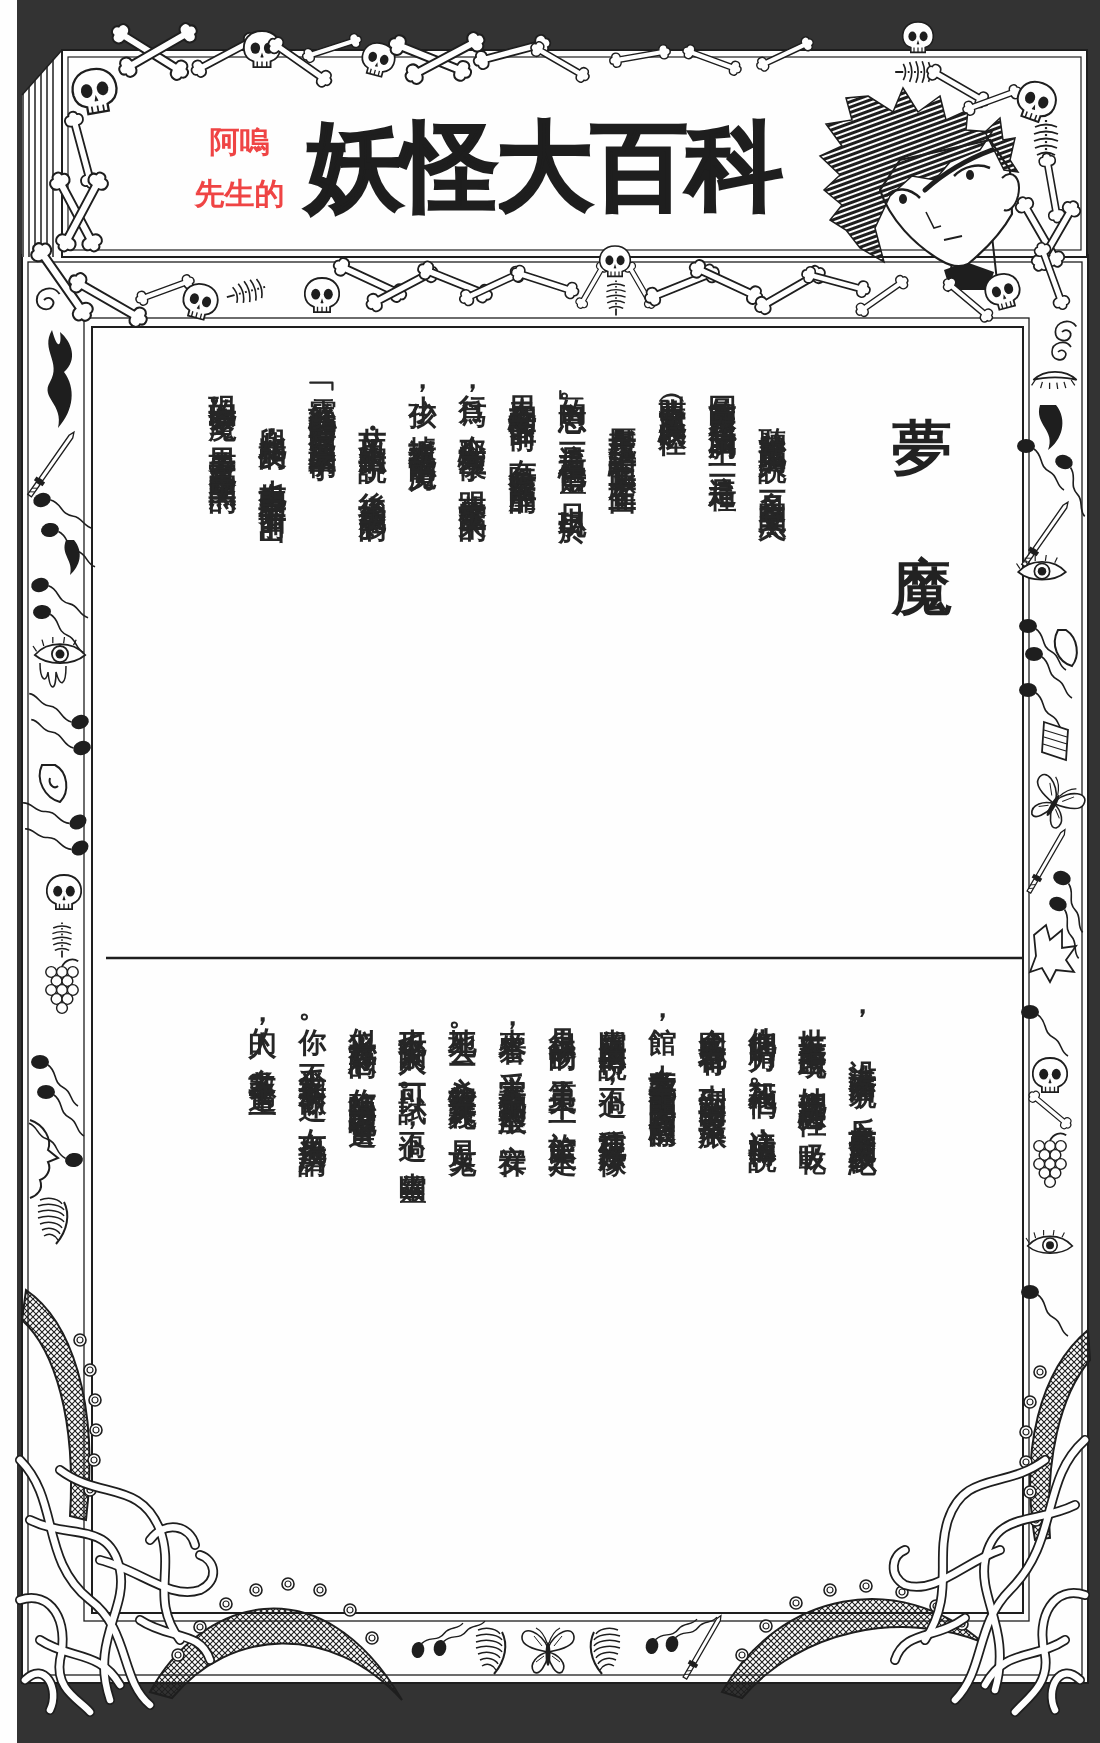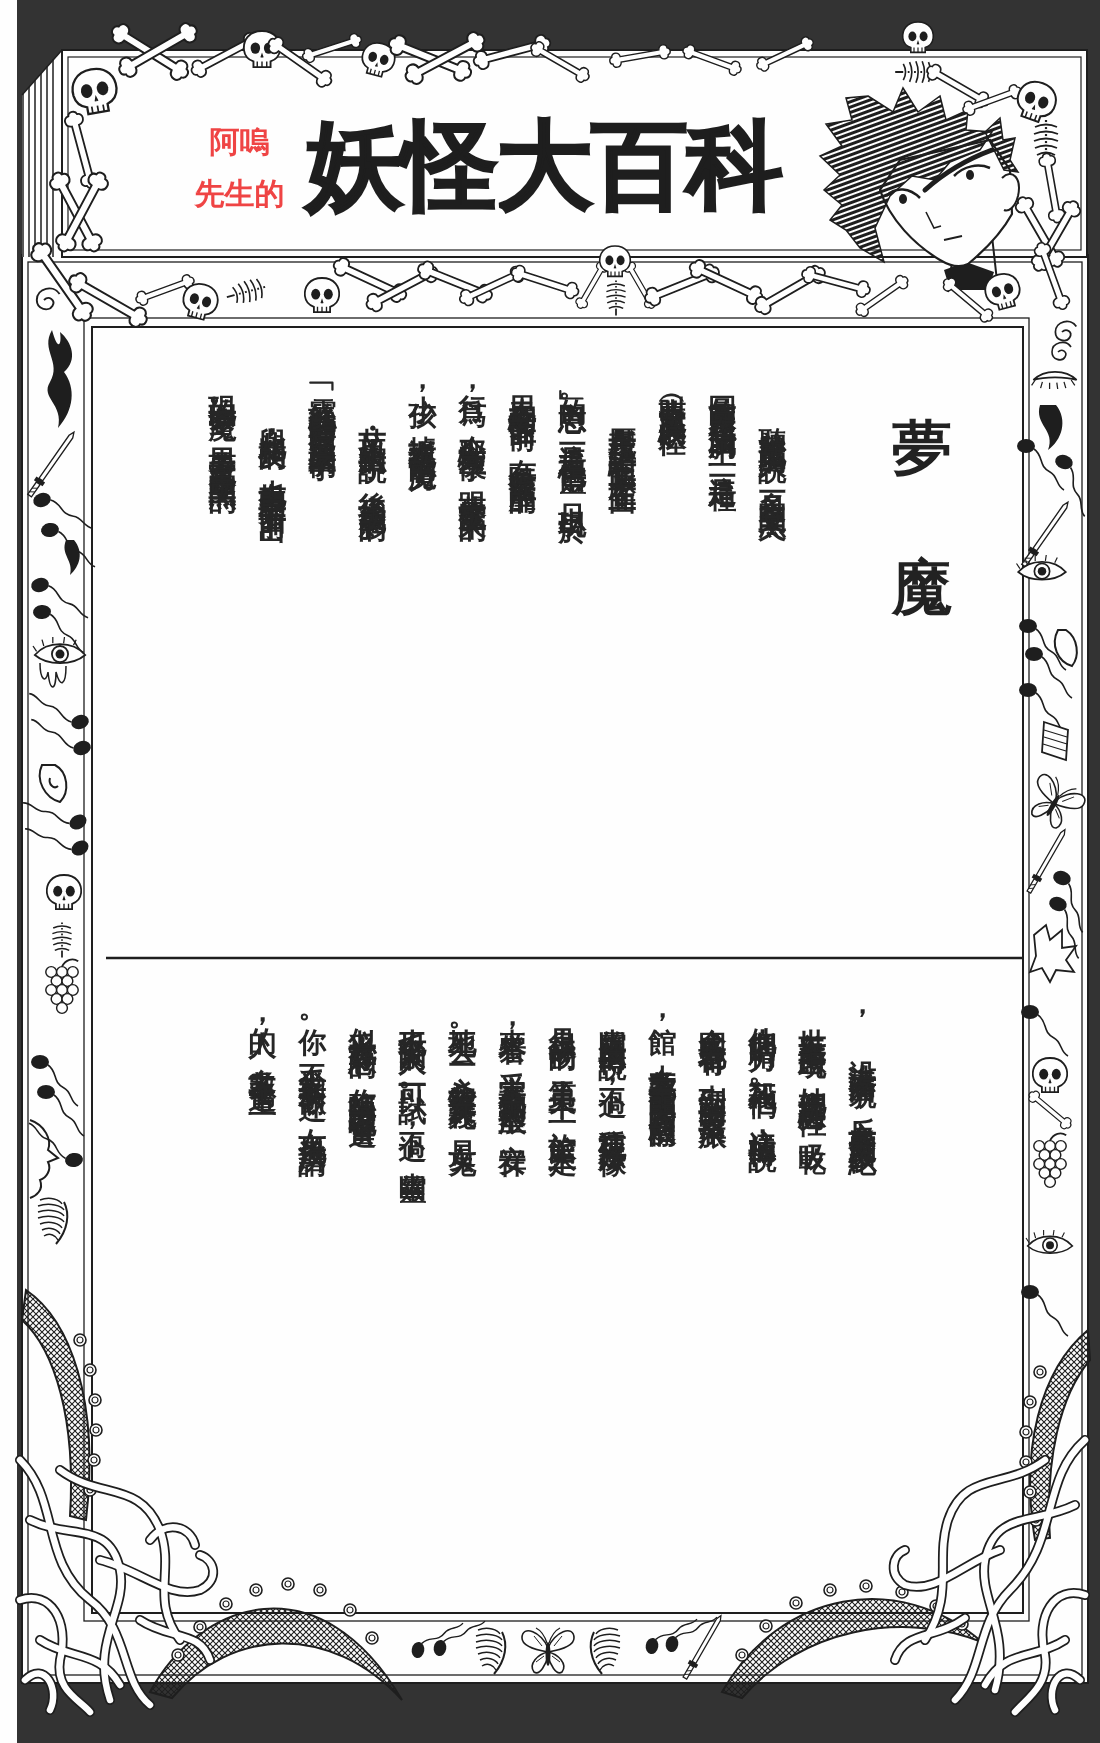--- a/index.html
+++ b/index.html
@@ -2,21 +2,21 @@
 <html><head>
 <meta charset="utf-8">
 <style>
   *{margin:0;padding:0;box-sizing:border-box}
   html,body{width:1100px;height:1743px;overflow:hidden;background:#fefefe}
   #page{position:relative;width:1100px;height:1743px}
   #frame{position:absolute;left:0;top:0}
   .tp{position:absolute;left:171px;width:137px;text-align:center;font-family:"DejaVu Sans",sans-serif;font-weight:700;font-size:30px;line-height:1;color:#ef4444;white-space:nowrap}
   .tp1{top:127px}
   .tp2{top:179px}
-  .title-main{position:absolute;left:306px;top:118px;font-family:Liberation Serif, serif;font-weight:900;font-size:97px;line-height:1;letter-spacing:-2px;color:#1e1e1e;-webkit-text-stroke:2px #1e1e1e;white-space:nowrap}
+  .title-main{position:absolute;left:306px;top:118px;font-family:Liberation Sans, sans-serif;font-weight:900;font-size:97px;line-height:1;letter-spacing:-2px;color:#1e1e1e;-webkit-text-stroke:2px #1e1e1e;white-space:nowrap}
   .heading{position:absolute;left:890px;width:64px;font-family:"DejaVu Serif",serif;font-weight:700;font-size:60px;line-height:1;text-align:center;color:#222}
   .h1{top:418px}
   .h2{top:557px}
   .col{position:absolute;writing-mode:vertical-rl;font-family:"DejaVu Sans",sans-serif;font-weight:700;font-size:28px;line-height:32px;letter-spacing:4px;width:32px;height:600px;white-space:nowrap;color:#262626}
   .upper{top:373px}
   .lower{top:1006px}
   .col.indent{padding-top:32px}
 </style>
 </head>
 <body>

